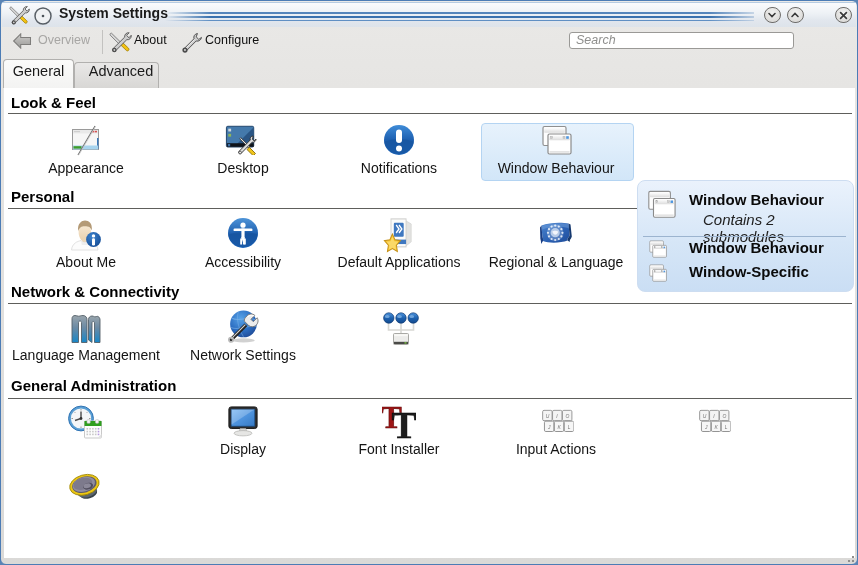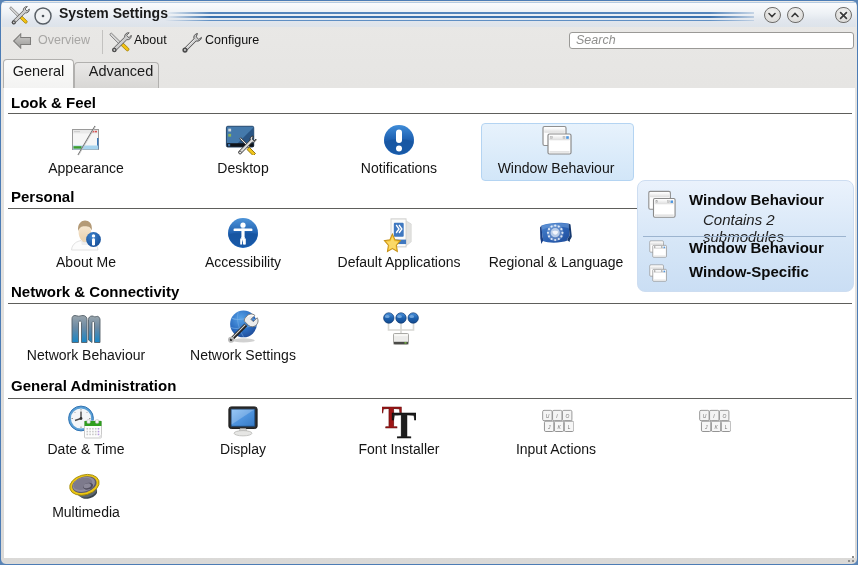--- a/index.html
+++ b/index.html
@@ -24,21 +24,21 @@
           mask-image:linear-gradient(90deg, transparent, black 45px, black 545px, rgba(0,0,0,0.25) 100%); }
 .wbtn { position:absolute; top:3.5px; width:16.5px; height:16.5px; border-radius:50%;
   background:radial-gradient(circle at 50% 35%, #f2f2f1 0%, #dddcda 70%, #d0cfcd 100%);
   border:1.2px solid #6e6d6b; }
 .wbtn svg { position:absolute; left:1px; top:1px; }
 #toolbar { position:absolute; left:2px; right:2px; top:26px; height:30px; }
 #tb-overview { position:absolute; left:35px; top:6px; font-size:12.5px; color:#a7a6a4; }
 #tb-about { position:absolute; left:131px; top:6px; font-size:12.5px; color:#111; }
 #tb-config { position:absolute; left:202px; top:6px; font-size:12.5px; color:#111; }
 #tb-sep { position:absolute; left:99px; top:3px; height:24px; width:1px; background:#c3c2c0; }
-#search { position:absolute; left:566px; top:5px; width:285px; height:17px; background:#fff;
+#search { position:absolute; left:566px; top:5px; width:225px; height:17px; background:#fff;
   border:1px solid #9a9996; border-radius:3px; font-size:12.5px; font-style:italic; color:#8f8f8d;
   padding-left:6px; line-height:15px; }
 #tabs { position:absolute; left:0; top:56px; width:100%; height:31px; }
 .tab { position:absolute; font-size:14.5px; color:#1a1a1a; text-align:center;
   border:1px solid #b1b0ae; border-bottom:none; border-radius:4px 4px 0 0; }
 #tab1 { left:2px; top:2px; width:71px; height:29px; line-height:23px;
   background:linear-gradient(180deg,#fbfbfa 0%,#f3f3f2 100%); z-index:2; }
 #tab2 { left:73px; top:5px; width:85px; height:26px; line-height:16px; padding-left:9px;
   background:linear-gradient(180deg,#e9e8e7 0%,#d8d7d5 100%); z-index:1; }
 #content { position:absolute; left:3px; top:87px; width:851px; height:470px; background:#ffffff; }
@@ -132,27 +132,25 @@
   <div id="hover"></div>
 
   <div class="lbl" style="left:0px;top:160px">Appearance</div>
   <div class="lbl" style="left:157px;top:160px">Desktop</div>
   <div class="lbl" style="left:313px;top:160px">Notifications</div>
   <div class="lbl" style="left:470px;top:160px">Window Behaviour</div>
   <div class="lbl" style="left:0px;top:254px">About Me</div>
   <div class="lbl" style="left:157px;top:254px">Accessibility</div>
   <div class="lbl" style="left:313px;top:254px">Default Applications</div>
   <div class="lbl" style="left:470px;top:254px">Regional &amp; Language</div>
-  <div class="lbl" style="left:0px;top:347px">Network Behaviour</div>
+  <div class="lbl" style="left:0px;top:347px">Language Management</div>
   <div class="lbl" style="left:157px;top:347px">Network Settings</div>
-  <div class="lbl" style="left:0px;top:441px">Date &amp; Time</div>
   <div class="lbl" style="left:157px;top:441px">Display</div>
   <div class="lbl" style="left:313px;top:441px">Font Installer</div>
   <div class="lbl" style="left:470px;top:441px">Input Actions</div>
-  <div class="lbl" style="left:0px;top:504px">Multimedia</div>
 
   <div id="icons">
     <svg width="0" height="0" style="position:absolute">
       <defs>
         <linearGradient id="blueball" x1="0" y1="0" x2="0" y2="1">
           <stop offset="0" stop-color="#4d94dd"></stop>
             <stop offset="0.5" stop-color="#1e62b0"></stop>
             <stop offset="1" stop-color="#134a8e"></stop>
         </linearGradient>
         <linearGradient id="winttl" x1="0" y1="0" x2="0" y2="1">

